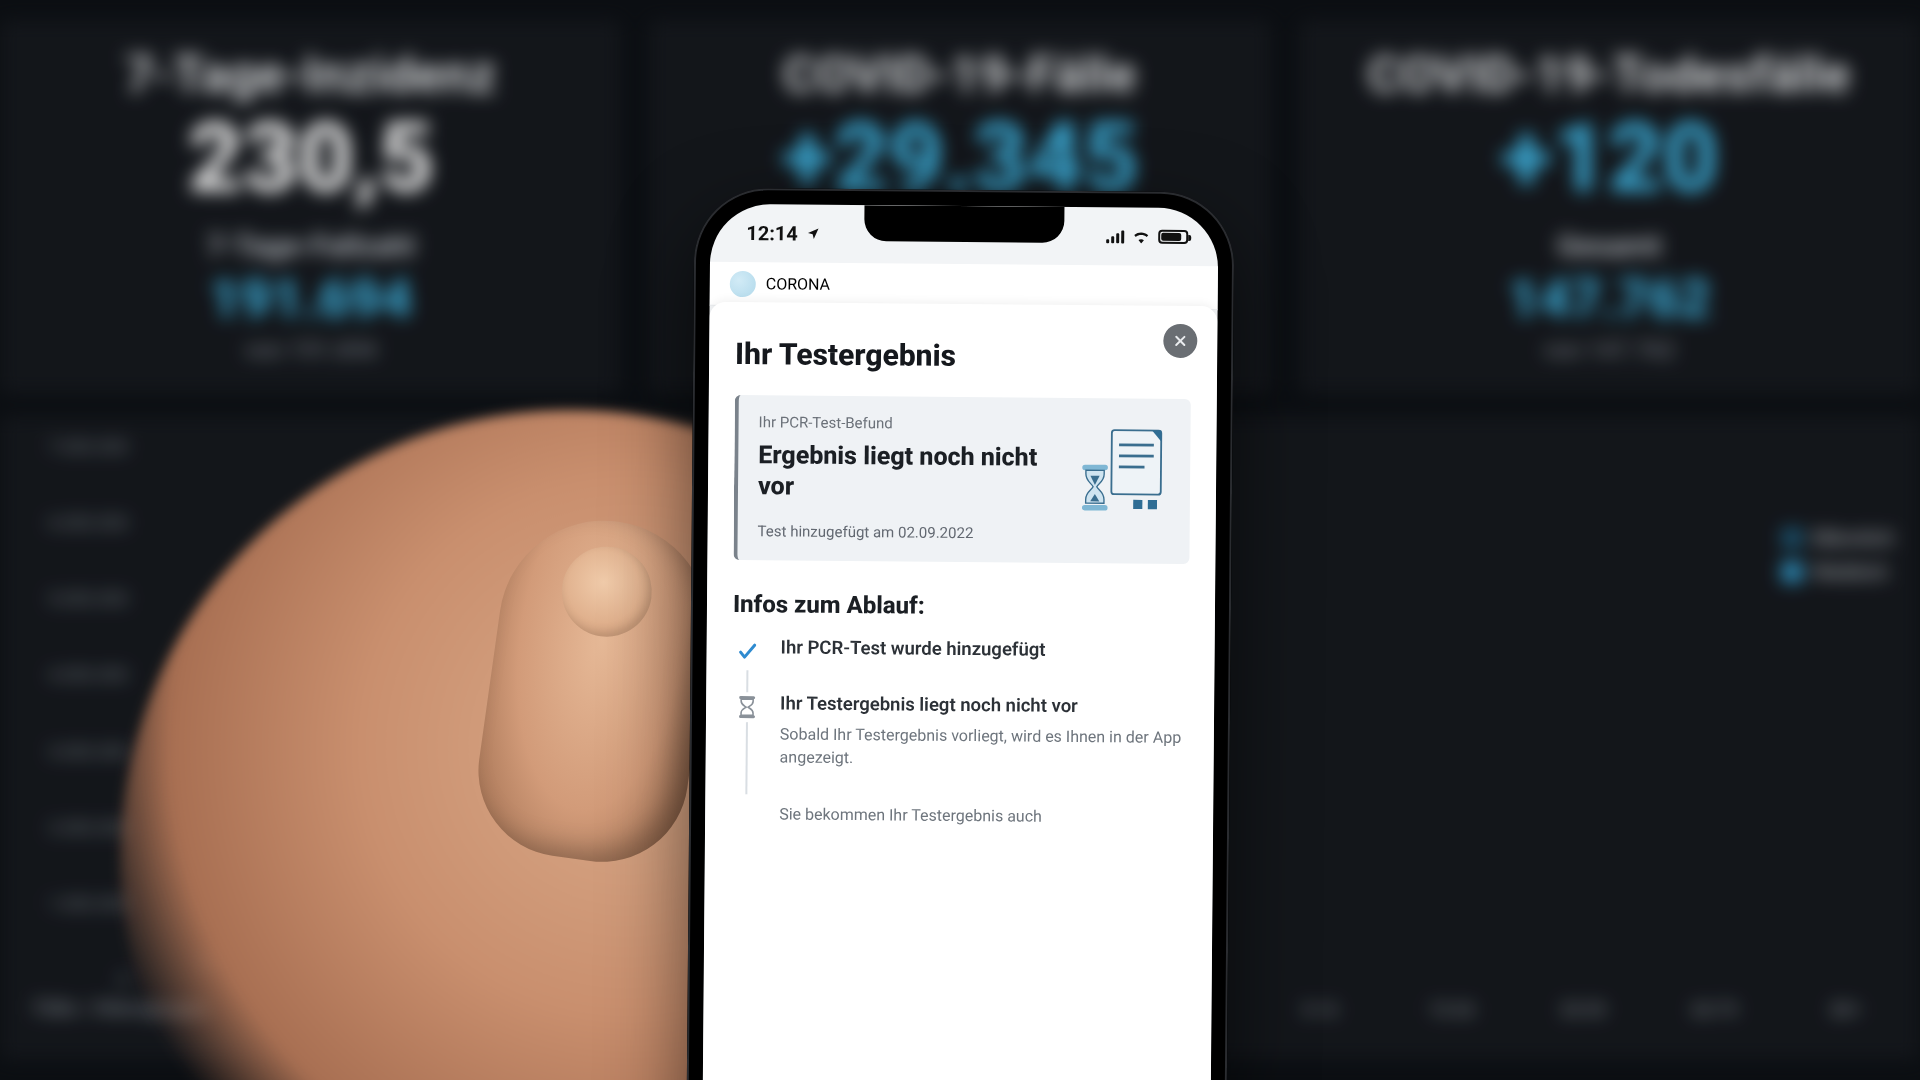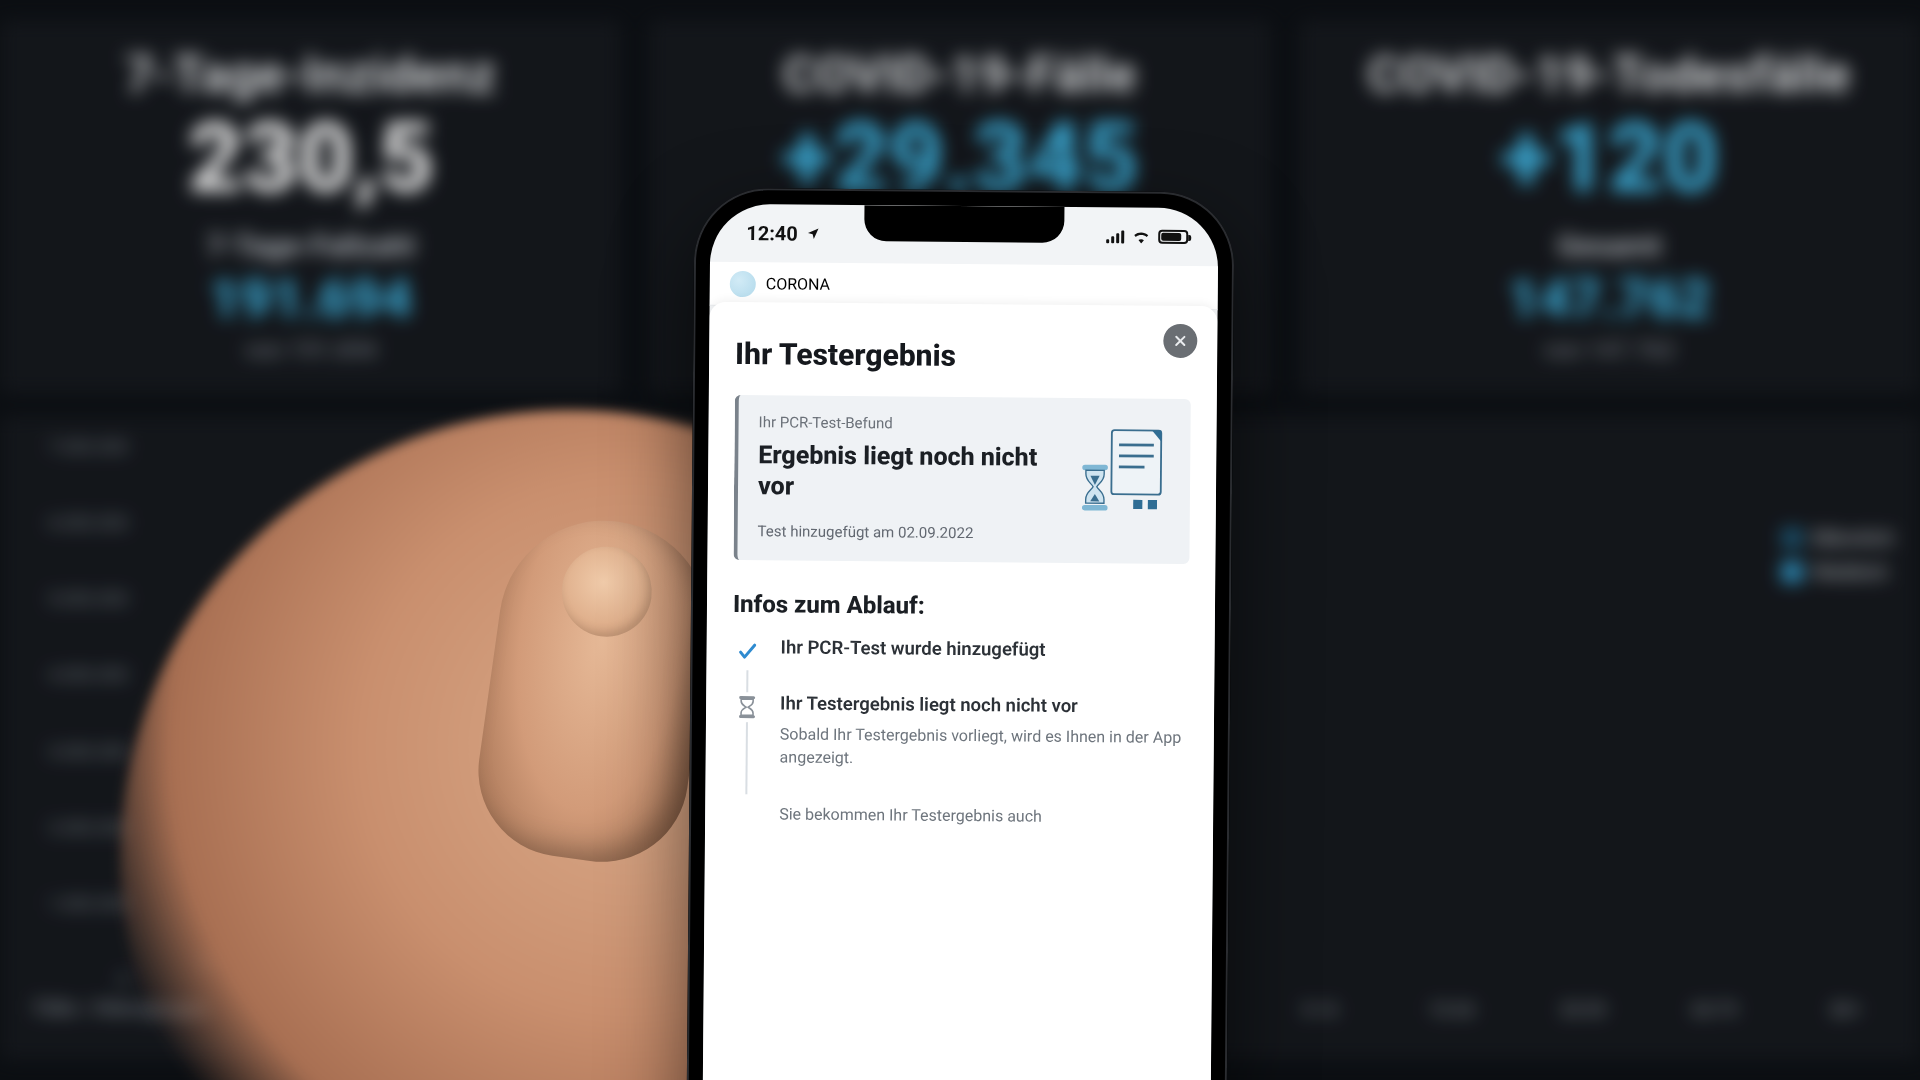--- a/index.html
+++ b/index.html
@@ -326,21 +326,21 @@
 
 <div class="hand"></div>
 <div class="thumb"></div>
 
 <div class="phone">
   <div class="screen">
     <div class="notch"></div>
 
     <div class="status-bar">
       <div class="status-left">
-        <span>12:40</span>
+        <span>12:14</span>
         <svg width="14" height="14" viewBox="0 0 24 24">
             <path fill="#111" d="M3 11l18-8-8 18-2-8-8-2z"></path>
           </svg>
       </div>
       <div class="status-right">
         <div class="sig-bars">
           <span style="height:4px"></span>
             <span style="height:7px"></span>
             <span style="height:10px"></span>
             <span style="height:13px"></span>

